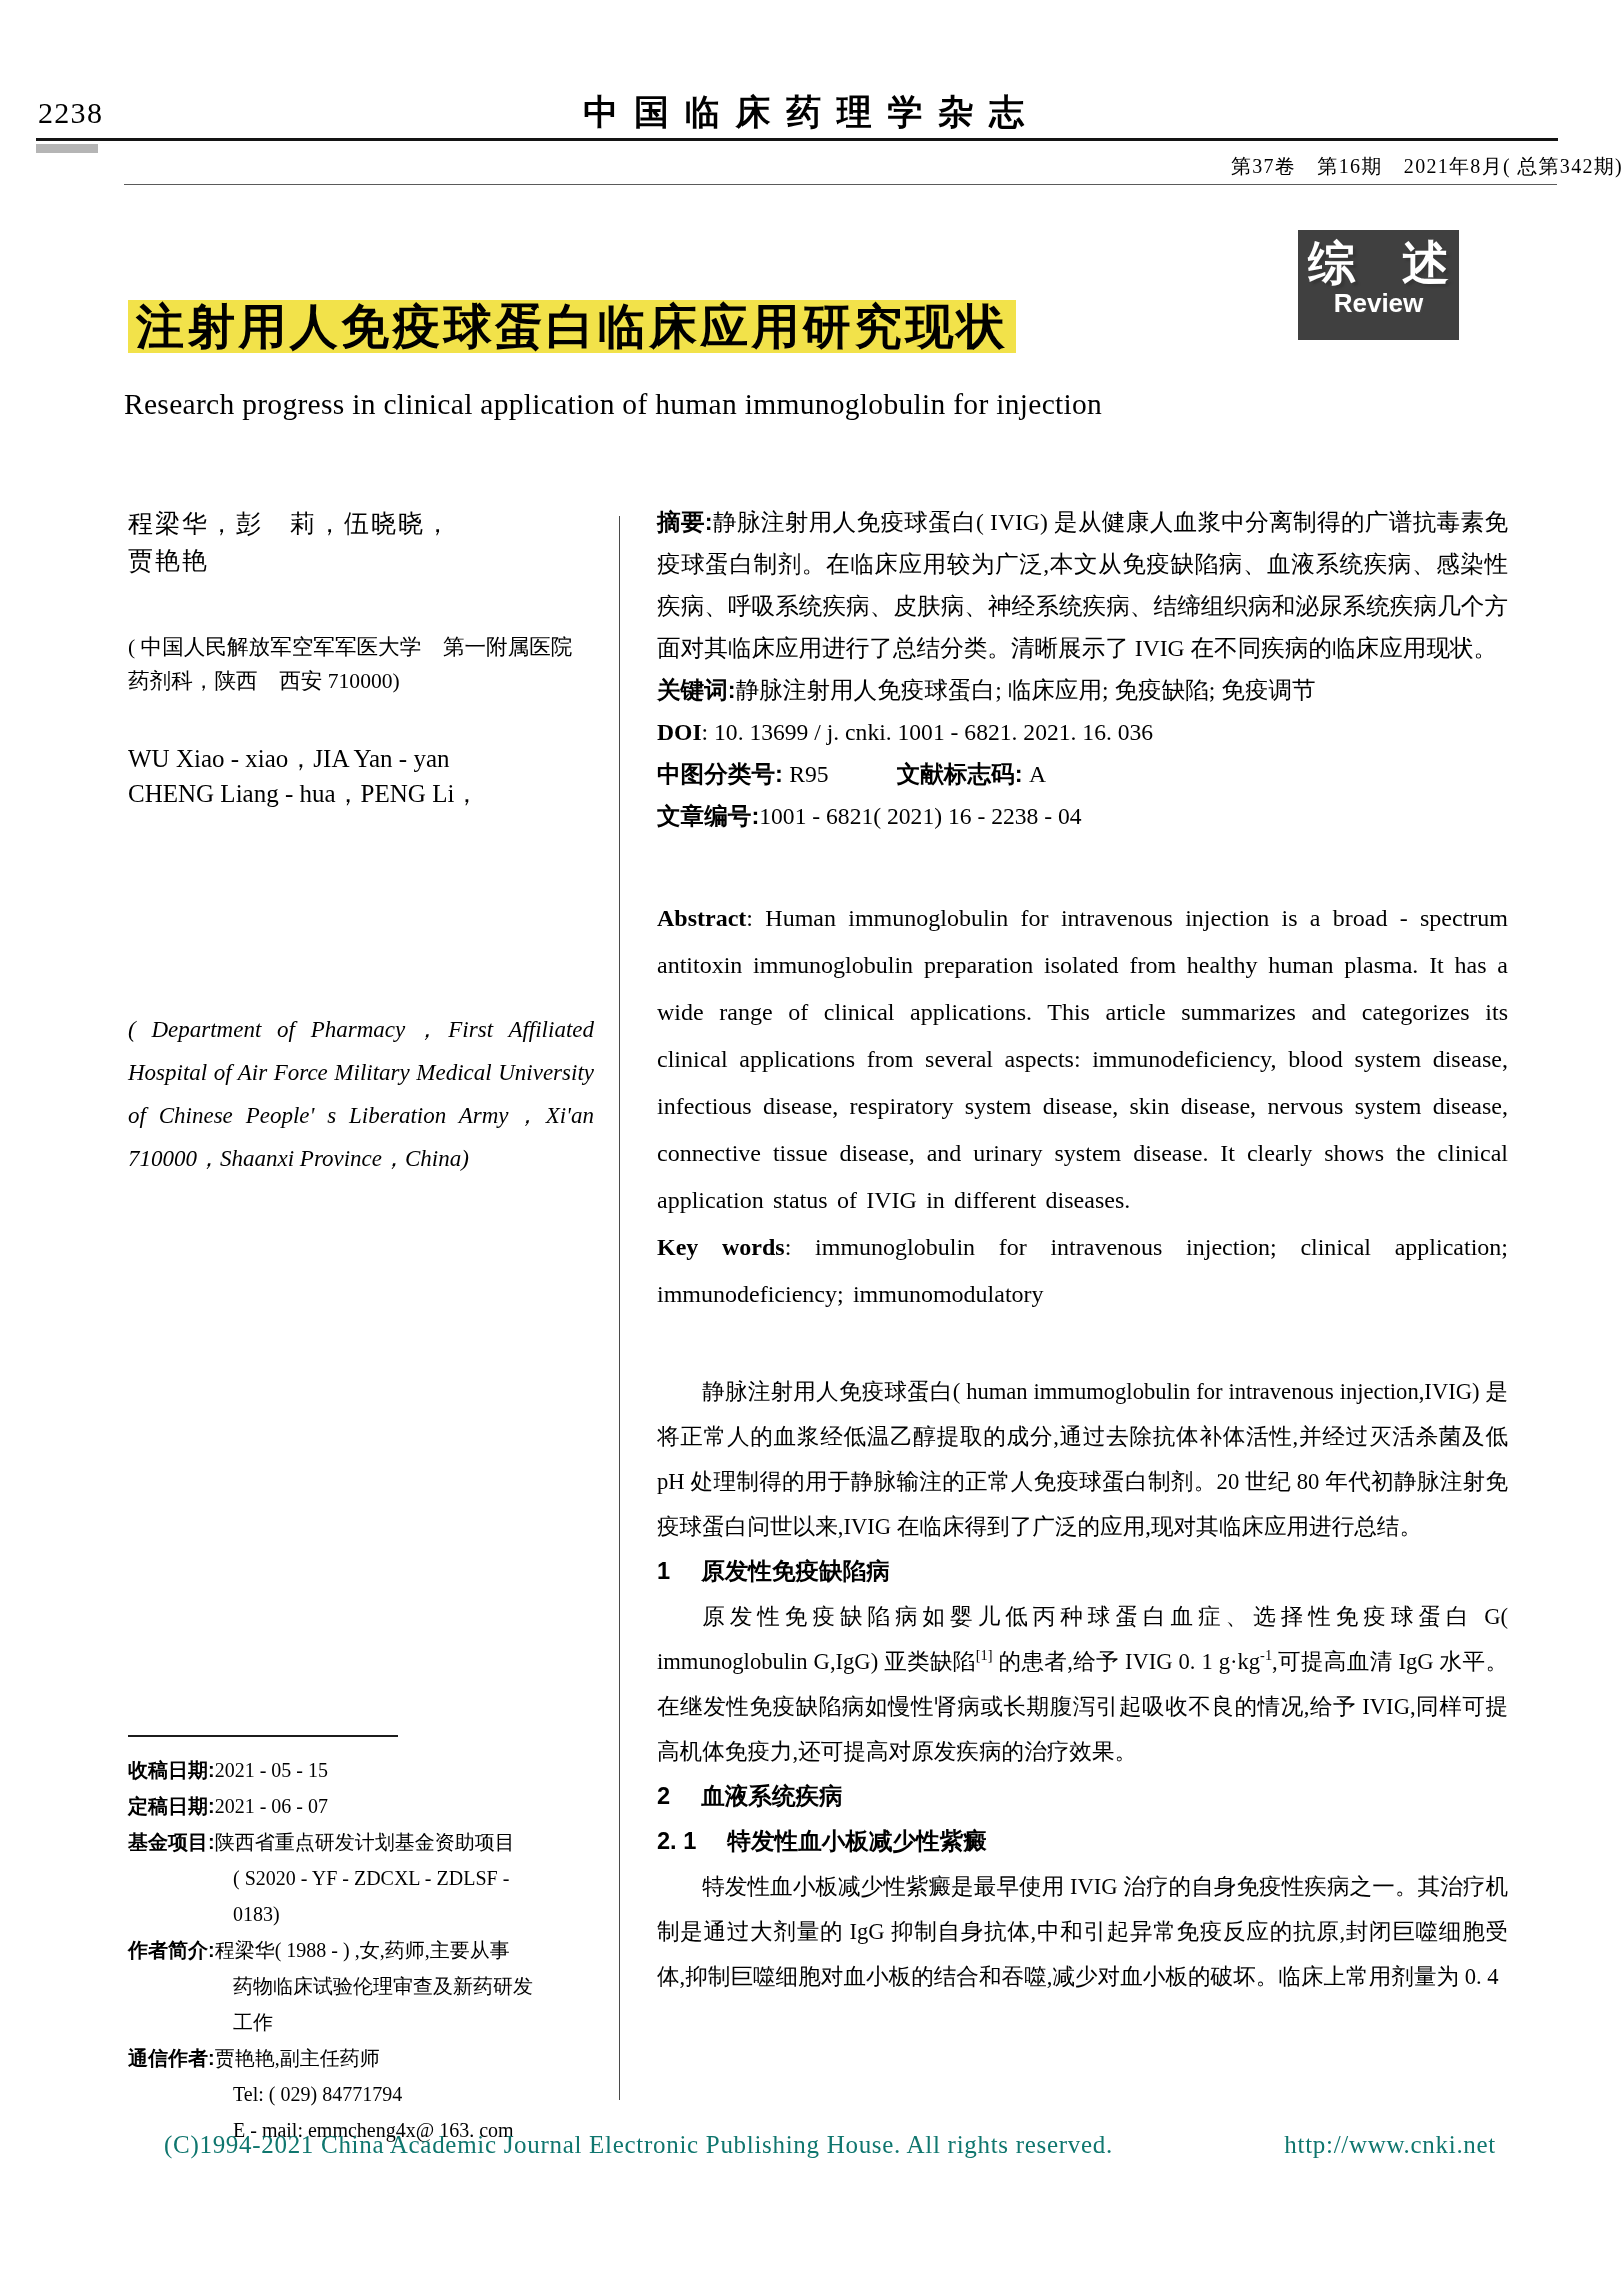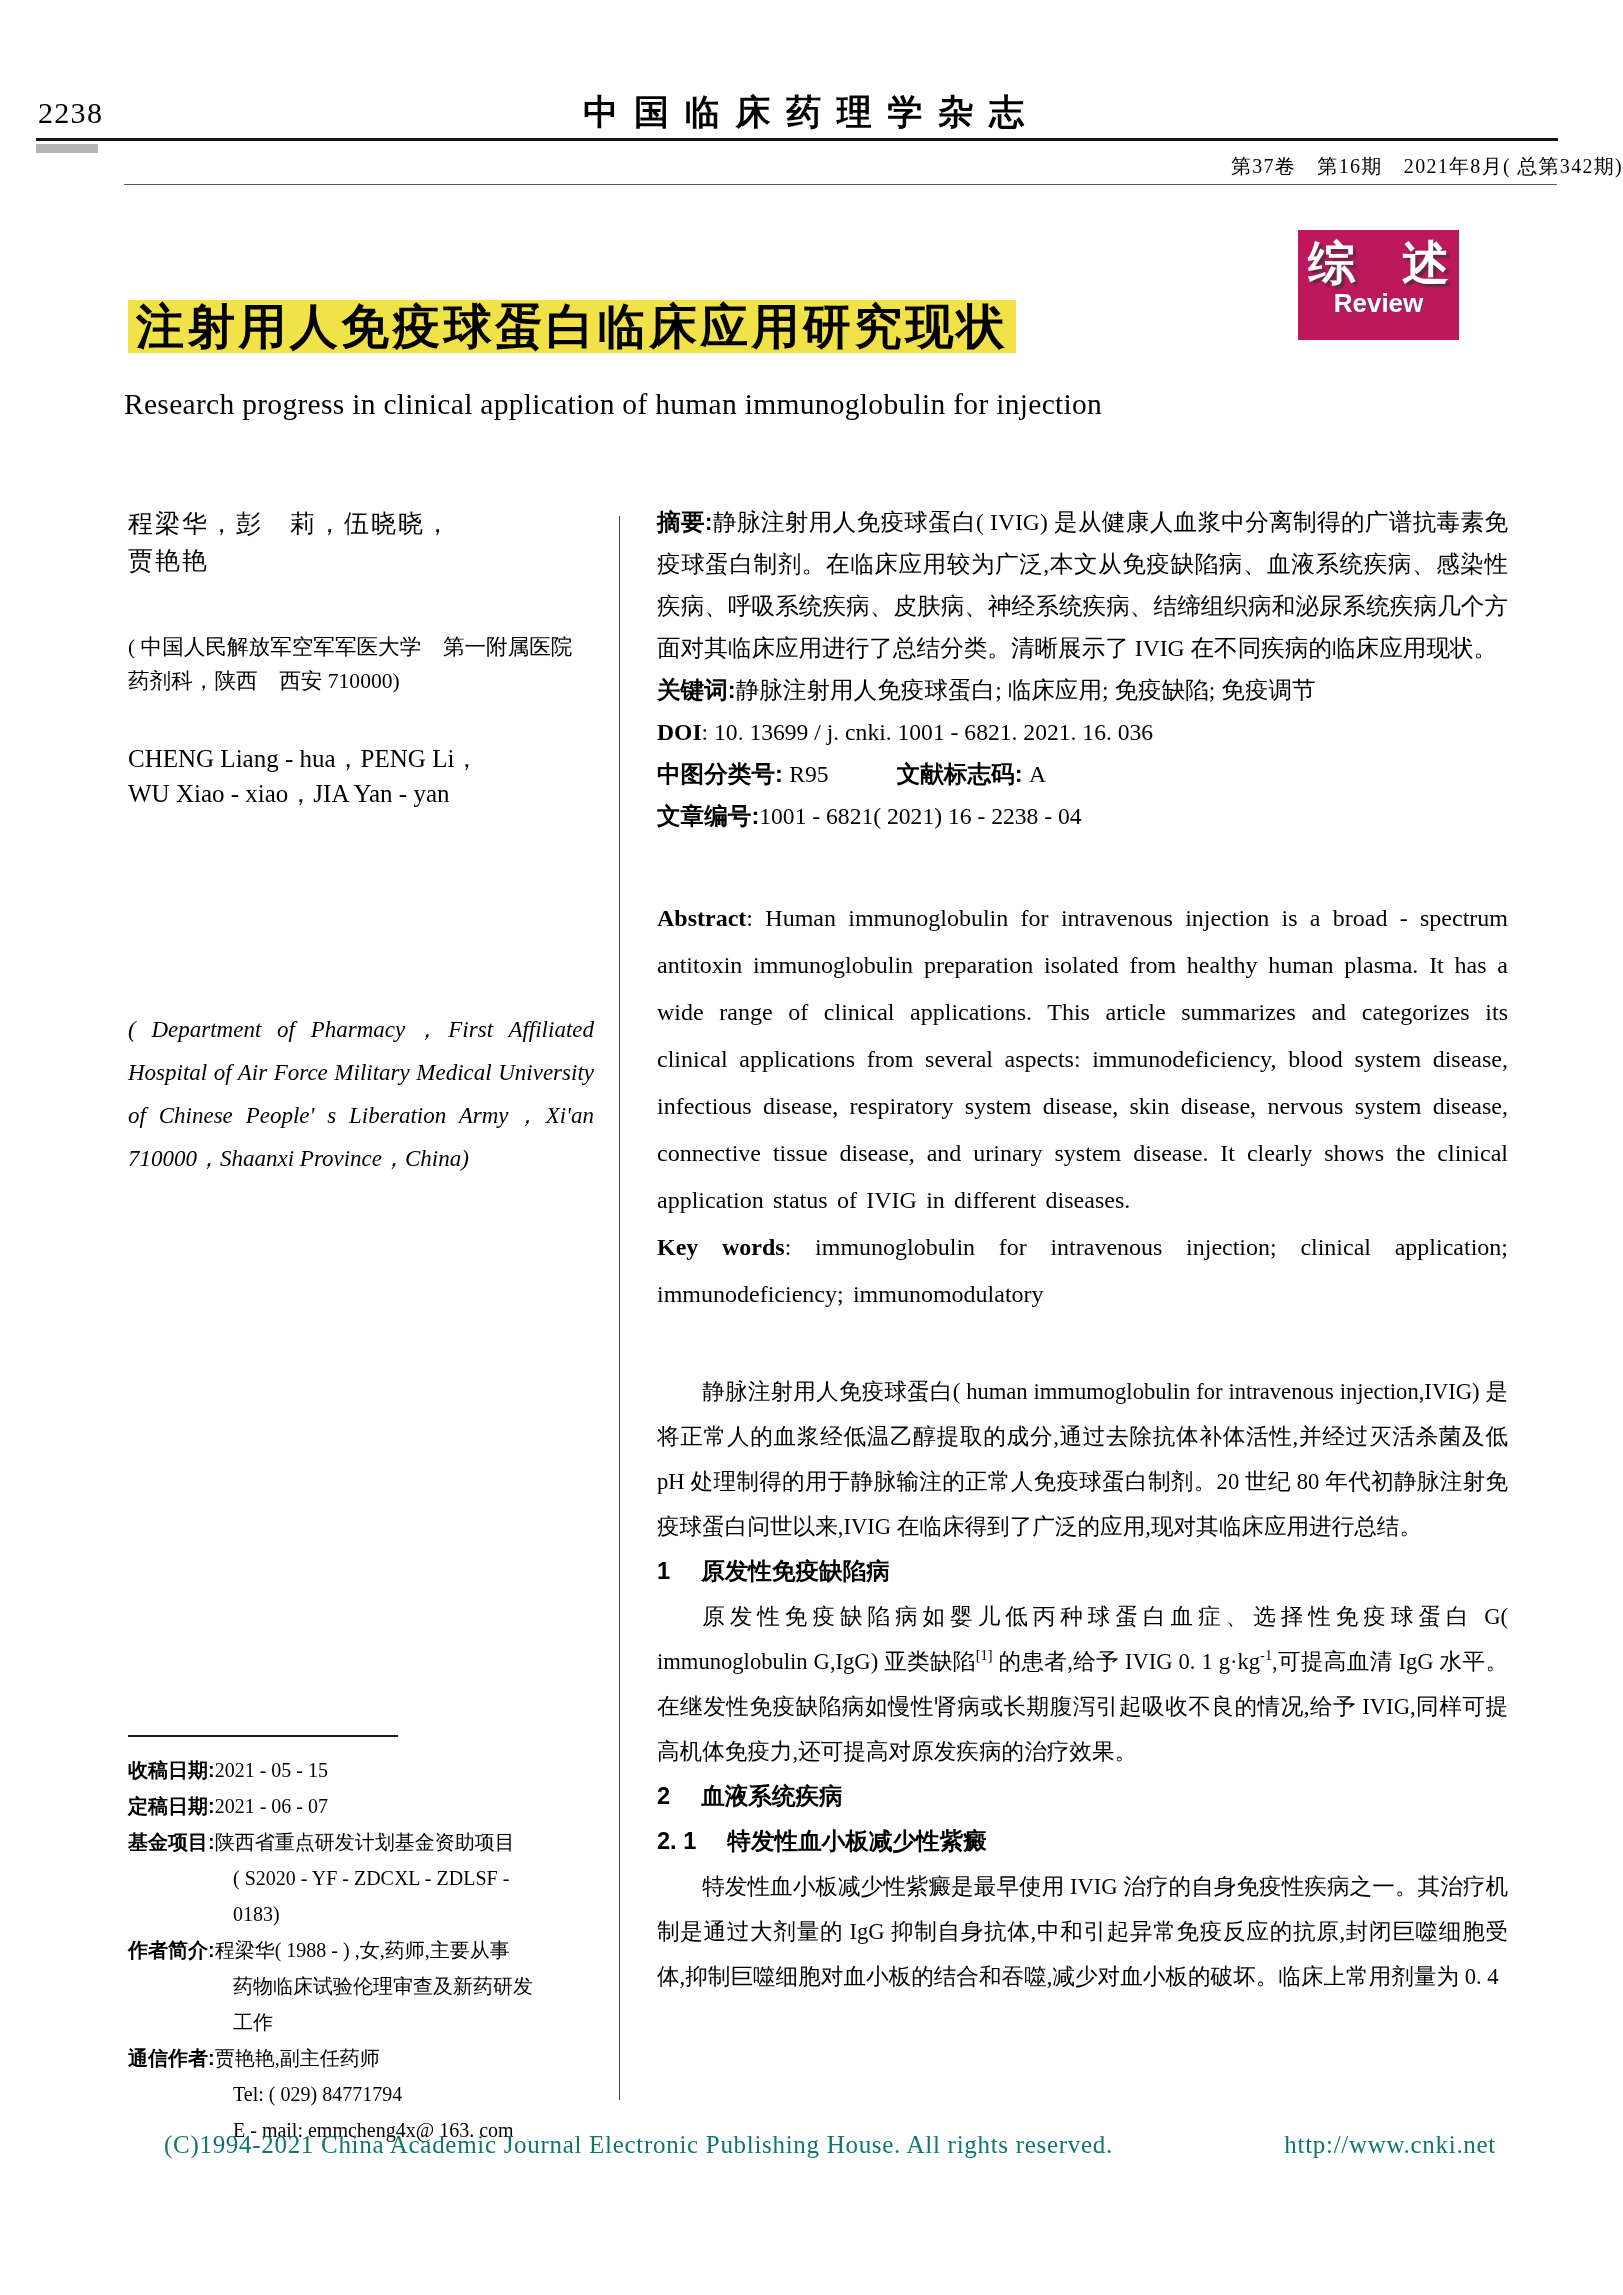--- a/index.html
+++ b/index.html
@@ -11,21 +11,21 @@
   .abs{position:absolute;}
   .sans{font-family:"Liberation Sans","DejaVu Sans",sans-serif;}
   
   #page-num{left:38px;top:96px;font-size:30px;letter-spacing:1.3px;}
   #journal-title{left:0;top:89px;width:1623px;text-align:center;font-size:35px;font-weight:bold;letter-spacing:15.7px;}
   #rule-thick{left:36px;top:138px;width:1522px;height:3.3px;background:#141414;}
   #rule-gray{left:36px;top:144px;width:62px;height:9.2px;background:#b5b5b5;}
   #issue-line{left:0;top:153px;width:1623px;text-align:right;font-size:20px;letter-spacing:1.3px;}
   #rule-thin{left:124px;top:184px;width:1433px;height:1.3px;background:#5a5a5a;}
   
-  #badge{left:1298px;top:230px;width:161px;height:110px;background:#be185d;color:#fff;text-align:center;overflow:hidden;}
+  #badge{left:1298px;top:230px;width:161px;height:110px;background:#404040;color:#fff;text-align:center;overflow:hidden;}
   #badge .badge-cn{font-size:47px;font-weight:bold;line-height:1;margin-top:9.2px;text-shadow:3.3px 3.3px 2px rgba(50,50,50,.65);}
   #badge .badge-en{font-size:26px;font-weight:bold;line-height:1;margin-top:3.9px;text-shadow:1.3px 1.3px 1.3px rgba(80,80,80,.5);}
   
   #cn-title{left:128px;top:294px;font-size:48px;font-weight:bold;letter-spacing:3.3px;line-height:65px;}
   #cn-title .hl{background:#f2e24a;padding:0 7.9px;}
   #en-title{left:124px;top:388px;width:1420px;font-size:29.5px;font-weight:normal;letter-spacing:0.3px;}
   
   .leftcol{left:128px;width:466px;}
   #authors-cn{top:505px;font-size:25px;line-height:37px;letter-spacing:2px;}
   #affil-cn{top:630px;font-size:21.6px;line-height:34px;}
@@ -78,22 +78,22 @@
 
 <div class="abs leftcol" id="authors-cn">
   <div>程梁华，彭　莉，伍晓晓，</div>
   <div>贾艳艳</div>
 </div>
 <div class="abs leftcol" id="affil-cn">
   <div>( 中国人民解放军空军军医大学　第一附属医院</div>
   <div>药剂科，陕西　西安 710000)</div>
 </div>
 <div class="abs leftcol" id="authors-en">
+  <div>WU Xiao - xiao，JIA Yan - yan</div>
   <div>CHENG Liang - hua，PENG Li，</div>
-  <div>WU Xiao - xiao，JIA Yan - yan</div>
 </div>
 <div class="abs leftcol" id="affil-en">( Department of Pharmacy，First Affiliated Hospital of Air Force Military Medical University of Chinese People' s Liberation Army，Xi'an 710000，Shaanxi Province，China)</div>
 
 <div class="abs" id="fn-rule"></div>
 <div class="abs" id="footnotes">
   <div class="fn-row"><span class="fn-label">收稿日期:</span><span>2021 - 05 - 15</span></div>
   <div class="fn-row"><span class="fn-label">定稿日期:</span><span>2021 - 06 - 07</span></div>
   <div class="fn-row"><span class="fn-label">基金项目:</span><span>陕西省重点研发计划基金资助项目</span></div>
   <div class="fn-row fn-indent"><span>( S2020 - YF - ZDCXL - ZDLSF -</span></div>
   <div class="fn-row fn-indent"><span>0183)</span></div>

